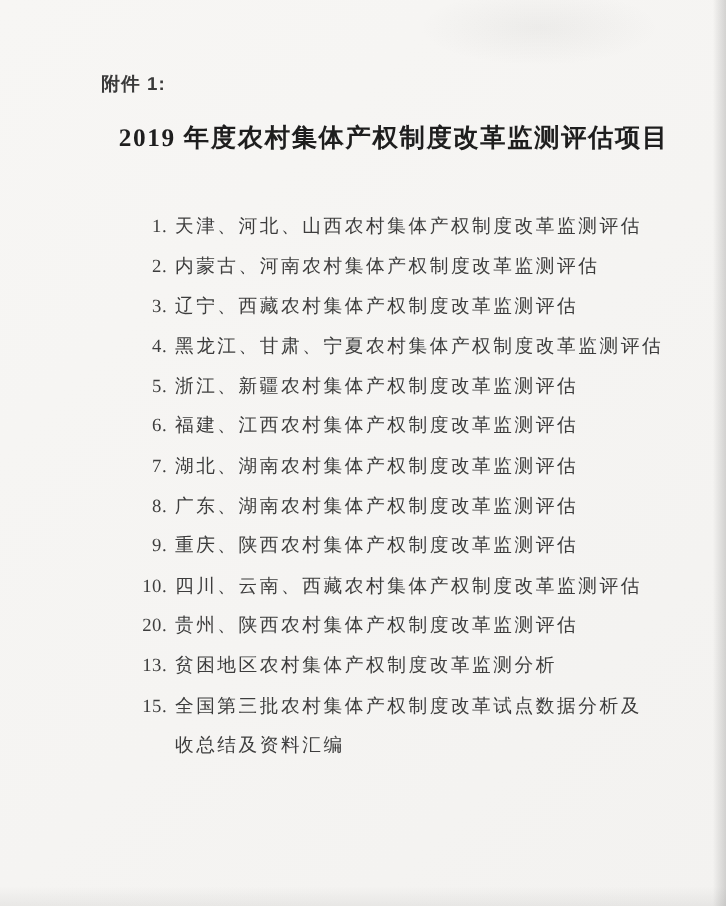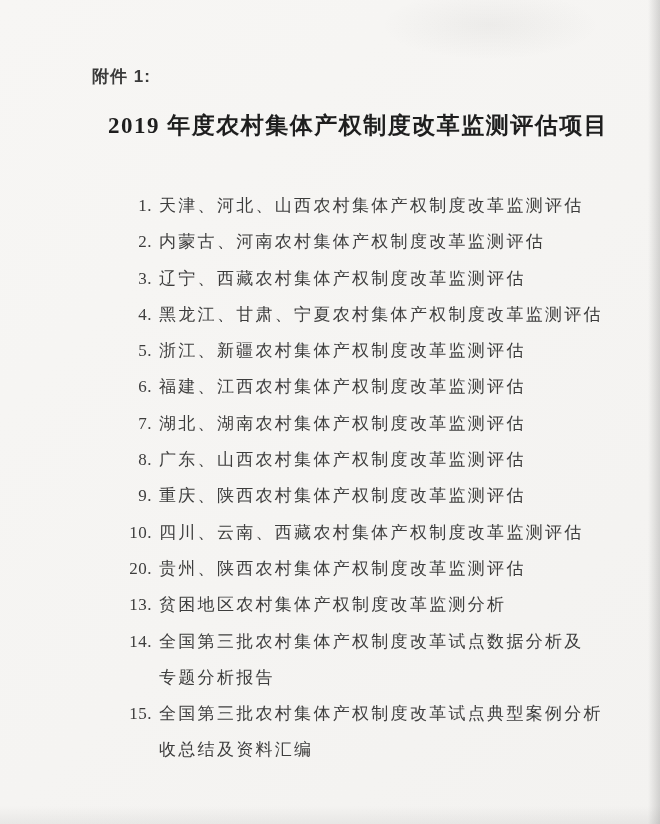--- a/index.html
+++ b/index.html
@@ -142,21 +142,21 @@
       <span class="text">福建、江西农村集体产权制度改革监测评估</span>
     </div>
 
     <div class="item">
       <span class="num">7.</span>
       <span class="text">湖北、湖南农村集体产权制度改革监测评估</span>
     </div>
 
     <div class="item">
       <span class="num">8.</span>
-      <span class="text">广东、山西农村集体产权制度改革监测评估</span>
+      <span class="text">广东、湖南农村集体产权制度改革监测评估</span>
     </div>
 
     <div class="item">
       <span class="num">9.</span>
       <span class="text">重庆、陕西农村集体产权制度改革监测评估</span>
     </div>
 
     <div class="item">
       <span class="num">10.</span>
       <span class="text">四川、云南、西藏农村集体产权制度改革监测评估</span>
@@ -166,29 +166,24 @@
       <span class="num">20.</span>
       <span class="text">贵州、陕西农村集体产权制度改革监测评估</span>
     </div>
 
 
     <div class="item">
       <span class="num">13.</span>
       <span class="text">贫困地区农村集体产权制度改革监测分析</span>
     </div>
 
-    <div class="item">
-      <span class="num">14.</span>
-      <span class="text">全国第三批农村集体产权制度改革试点数据分析及
-专题分析报告</span>
-    </div>
 
     <div class="item">
       <span class="num">15.</span>
-      <span class="text">全国第三批农村集体产权制度改革试点典型案例分析
+      <span class="text">全国第三批农村集体产权制度改革试点数据分析及
 收总结及资料汇编</span>
     </div>
 
   </div>
 
   <div class="edge-right"></div>
   <div class="edge-bottom"></div>
 
 </div>
 

